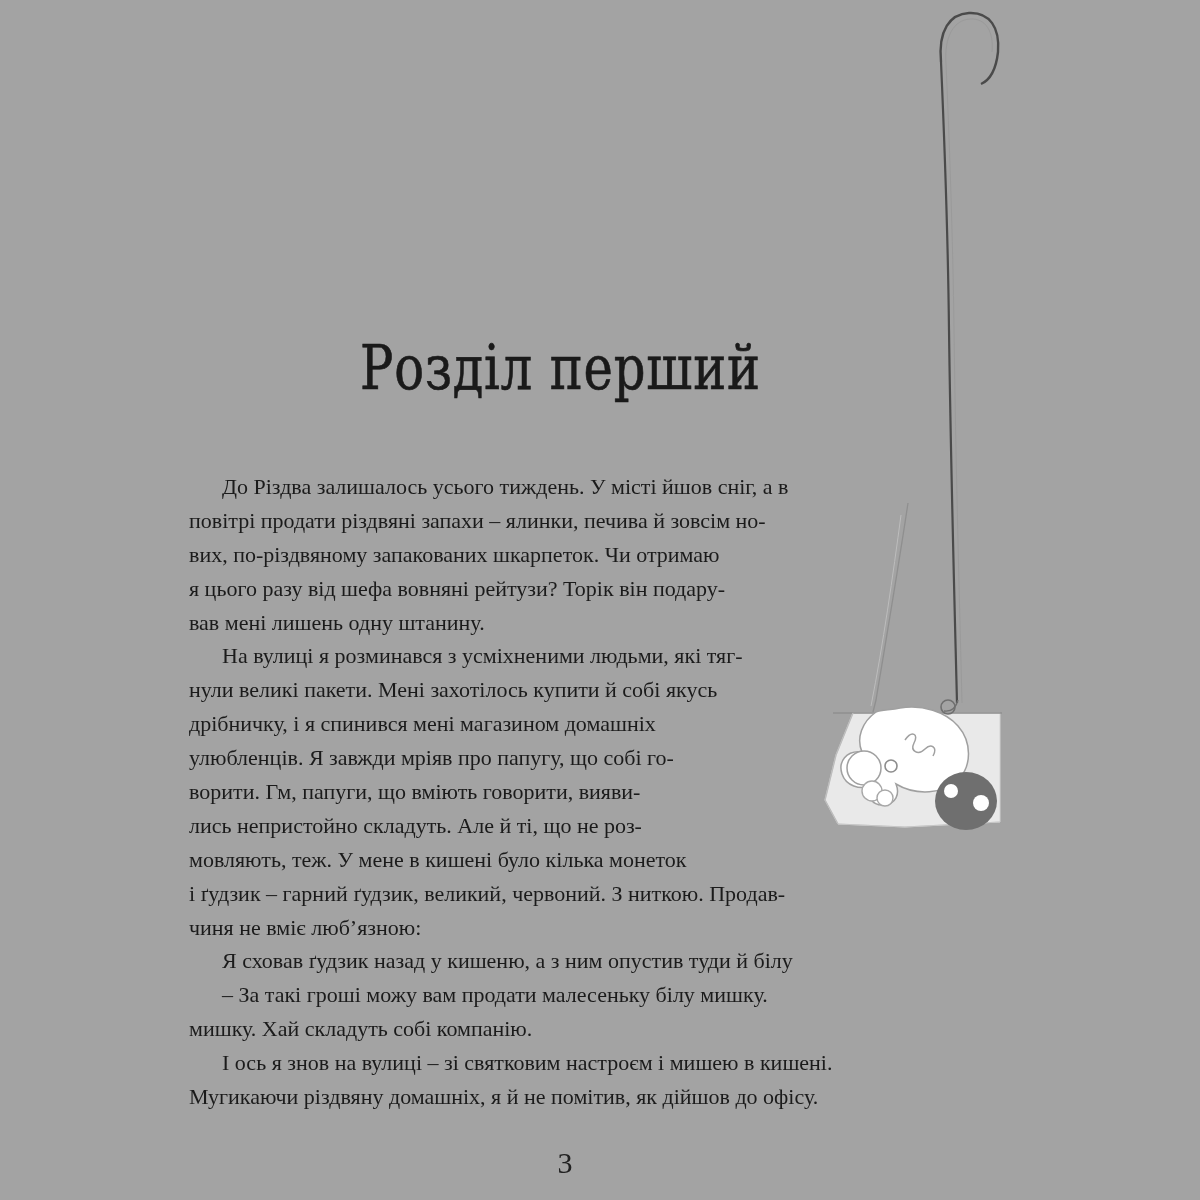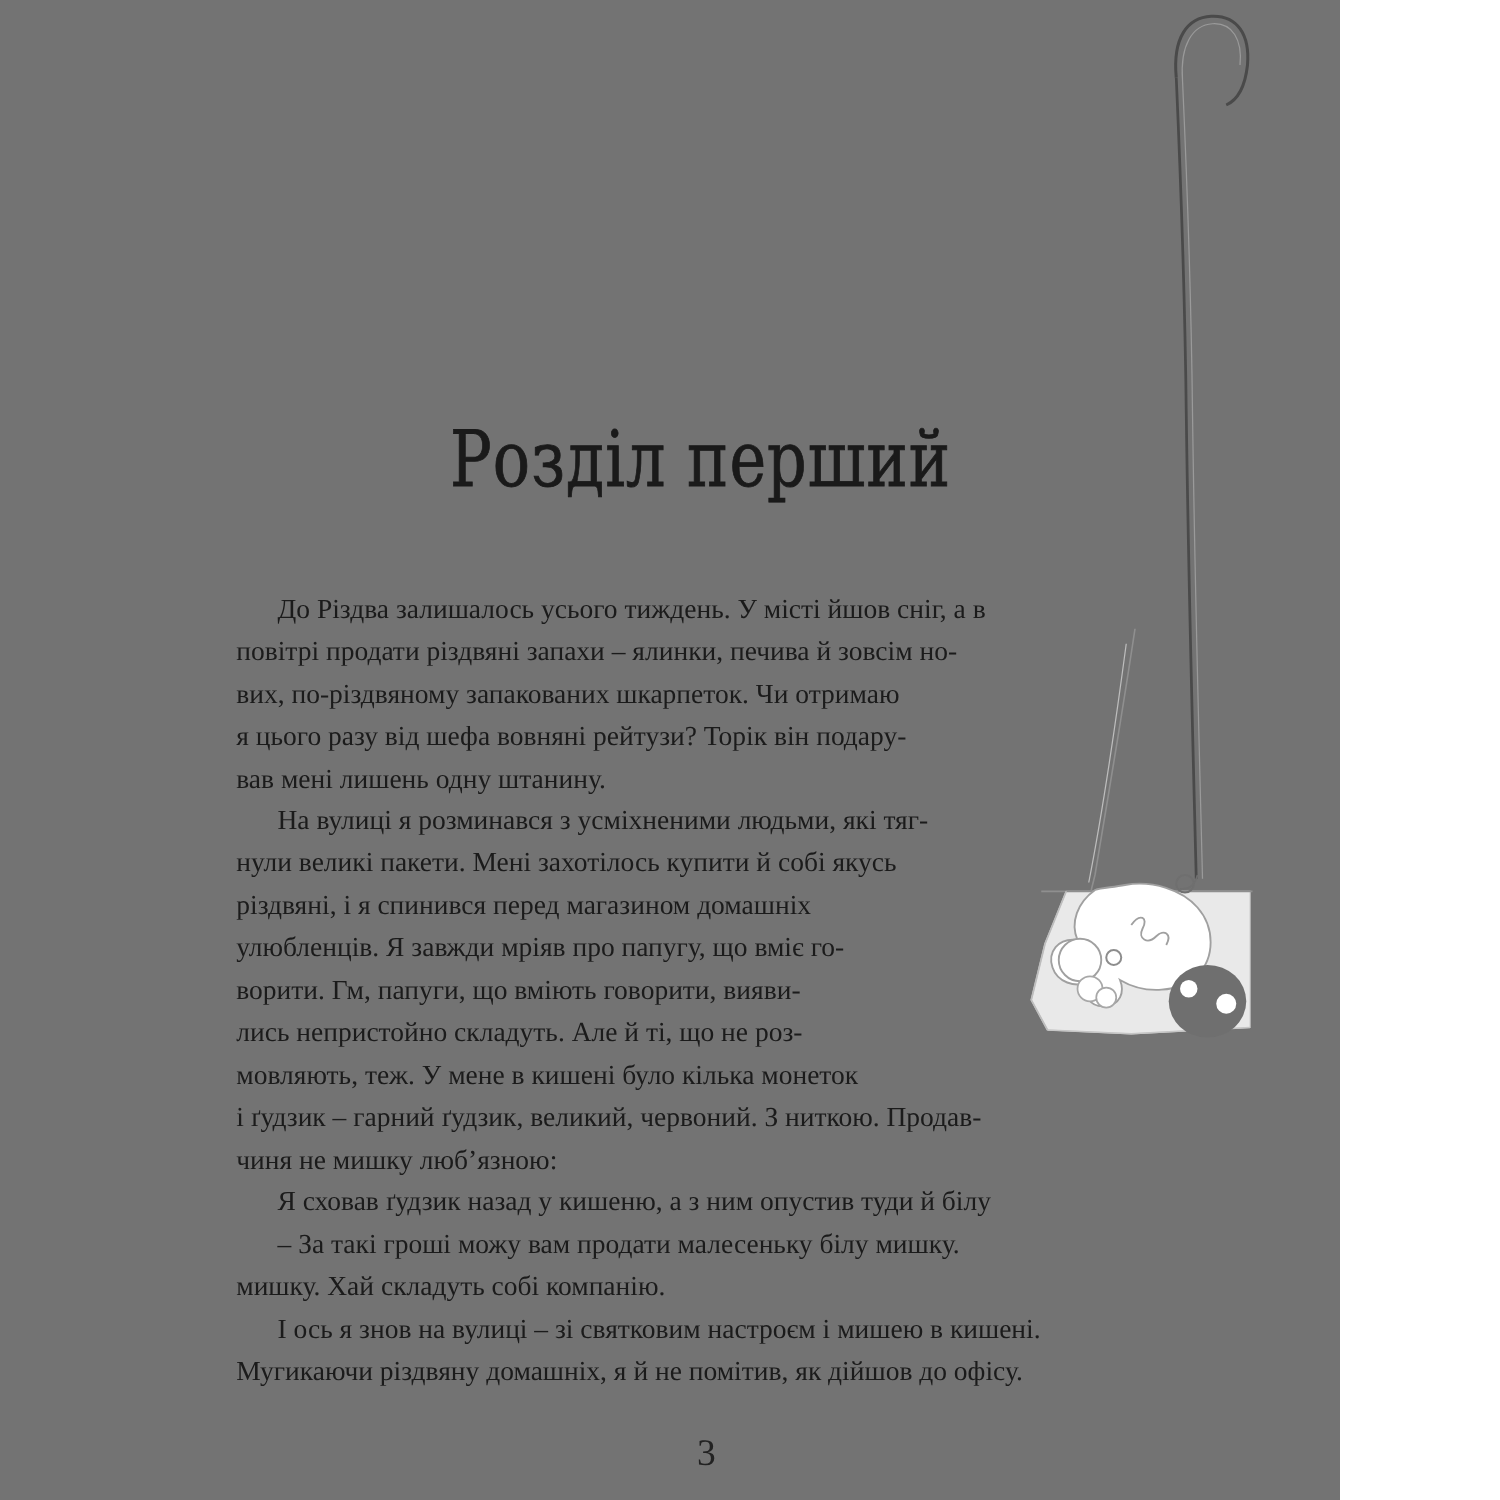--- a/index.html
+++ b/index.html
@@ -1,17 +1,17 @@
 <!DOCTYPE html>
 <html><head>
 <meta charset="utf-8">
 <style>
   html,body { margin:0; padding:0; background:#ffffff; }
   .page {
-    position:relative; width:1072px; height:1200px; background:#737373;
+    position:relative; width:1200px; height:1200px; background:#a3a3a3;
     overflow:hidden; font-family:"Liberation Serif","DejaVu Serif",serif;
     color:#1b1b1b;
   }
   .chapter-title {
     position:absolute; top:334px; left:0; width:1120px;
     text-align:center; font-family:"DejaVu Serif","Liberation Serif",serif;
     font-size:62px; line-height:1.1; color:#1a1a1a;
   }
   .chapter-title .squeeze {
     display:inline-block; transform:scaleX(0.80); transform-origin:center;
@@ -40,27 +40,27 @@
 
   <div class="bodycol">
     <div class="bl indent">До Різдва залишалось усього тиждень. У місті йшов сніг, а в</div>
     <div class="bl">повітрі продати різдвяні запахи – ялинки, печива й зовсім но-</div>
     <div class="bl">вих, по-різдвяному запакованих шкарпеток. Чи отримаю</div>
     <div class="bl">я цього разу від шефа вовняні рейтузи? Торік він подару-</div>
     <div class="bl">вав мені лишень одну штанину.</div>
 
     <div class="bl indent">На вулиці я розминався з усміхненими людьми, які тяг-</div>
     <div class="bl">нули великі пакети. Мені захотілось купити й собі якусь</div>
-    <div class="bl">різдвяні, і я спинився перед магазином домашніх</div>
-    <div class="bl">улюбленців. Я завжди мріяв про папугу, що вміє го-</div>
+    <div class="bl">дрібничку, і я спинився мені магазином домашніх</div>
+    <div class="bl">улюбленців. Я завжди мріяв про папугу, що собі го-</div>
     <div class="bl">ворити. Гм, папуги, що вміють говорити, вияви-</div>
     <div class="bl">лись непристойно складуть. Але й ті, що не роз-</div>
     <div class="bl">мовляють, теж. У мене в кишені було кілька монеток</div>
     <div class="bl">і ґудзик – гарний ґудзик, великий, червоний. З ниткою. Продав-</div>
-    <div class="bl">чиня не мишку люб’язною:</div>
+    <div class="bl">чиня не вміє люб’язною:</div>
 
     <div class="bl indent">Я сховав ґудзик назад у кишеню, а з ним опустив туди й білу</div>
 
     <div class="bl indent">– За такі гроші можу вам продати малесеньку білу мишку.</div>
     <div class="bl">мишку. Хай складуть собі компанію.</div>
 
     <div class="bl indent">І ось я знов на вулиці – зі святковим настроєм і мишею в кишені.</div>
     <div class="bl">Мугикаючи різдвяну домашніх, я й не помітив, як дійшов до офісу.</div>
   </div>
 

